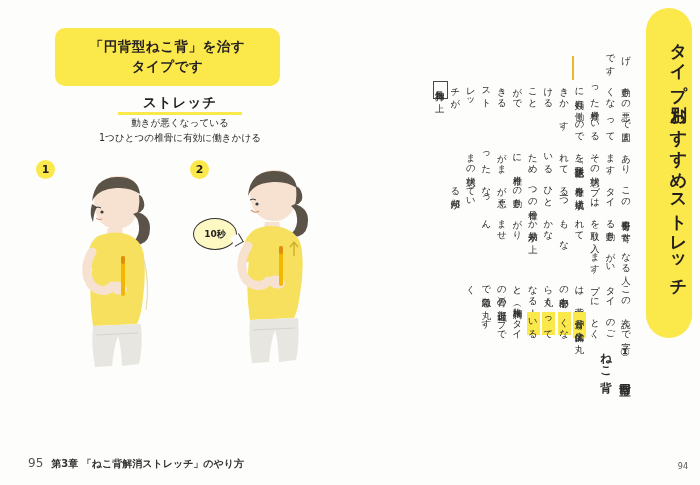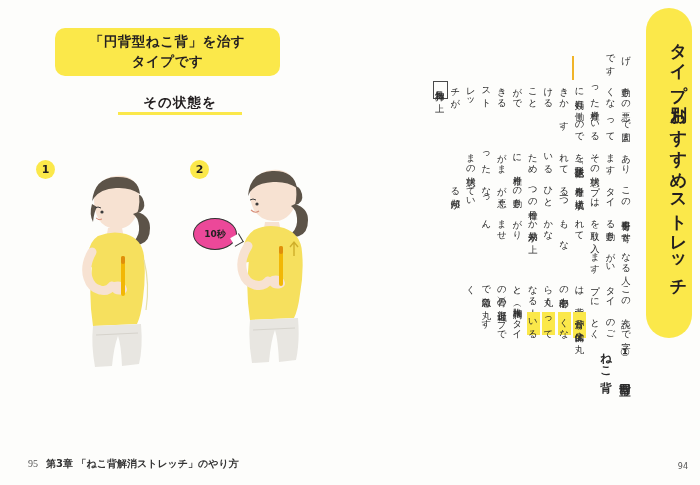--- a/index.html
+++ b/index.html
@@ -103,21 +103,21 @@
     left: 0;
     top: 0;
     width: 360px;
     height: 485px;
   }
   .title-bubble {
     position: absolute;
     left: 55px;
     top: 28px;
     width: 225px;
-    height: 48px;
+    height: 58px;
     background: #fbe84a;
     border-radius: 10px;
     display: flex;
     align-items: center;
     justify-content: center;
     text-align: center;
   }
   .title-bubble .t {
     font-size: 13.5px;
     font-weight: bold;
@@ -188,21 +188,21 @@
     position: absolute;
     left: 28px;
     bottom: 14px;
     font-size: 8px;
     color: #333;
     font-family: "DejaVu Sans", sans-serif;
     display: flex;
     align-items: baseline;
     gap: 8px;
   }
-  .footer .pno { font-size: 10px; color: #555; font-family: Liberation Serif, serif; }
+  .footer .pno { font-size: 12px; color: #555; }
   .footer .ftxt { font-size: 10px; font-weight: bold; }
   .pagenum-right {
     position: absolute;
     right: 12px;
     bottom: 14px;
     font-size: 8px;
     color: #555;
     font-family: "DejaVu Sans", sans-serif;
     margin-left: 30px;
   }
@@ -214,21 +214,21 @@
     width: 42px;
     height: 30px;
     border: 1.4px solid #333;
     border-radius: 50%;
     display: flex;
     align-items: center;
     justify-content: center;
     font-size: 9px;
     font-weight: bold;
     color: #222;
-    background: #ec4899;
+    background: #fef9c3;
     font-family: "DejaVu Sans", sans-serif;
   }
   .bubble10:after {
     content: "";
     position: absolute;
     right: -6px;
     bottom: 4px;
     width: 9px;
     height: 9px;
     border-right: 1.4px solid #333;
@@ -268,23 +268,27 @@
 
   <div class="left-page">
 
     <div class="title-bubble">
       <div class="t">
         <span>「円背型ねこ背」を治す</span><br>
         <span>タイプです</span>
       </div>
     </div>
 
-    <div class="subtitle">その状態を</div>
+    <div class="subtitle">ストレッチ</div>
     <div class="sub-underline"></div>
 
+    <div class="lead">
+      <span>動きが悪くなっている</span><br>
+      <span>1つひとつの椎骨に有効に働きかける</span>
+    </div>
 
     <div class="panel p1">
       <div class="step-badge">1</div>
       <svg width="150" height="215" viewBox="0 0 150 215">
 
         <path d="M96 34 q10 -2 12 8 q2 9 -7 11 q-9 2 -11 -7 q-2 -9 6 -12 z" fill="#5c5348"></path>
 
         <path d="M58 40 q2 -22 22 -24 q20 -2 23 18 q2 17 -6 27 q-6 8 -16 8 q-13 0 -19 -11 q-4 -8 -4 -18 z" fill="#f7e2d2"></path>
 
         <path d="M56 42 q2 -24 24 -25 q22 -1 24 17 q-10 -7 -24 -6 q-16 1 -22 10 q-2 3 -2 4 z" fill="#5c5348"></path>

